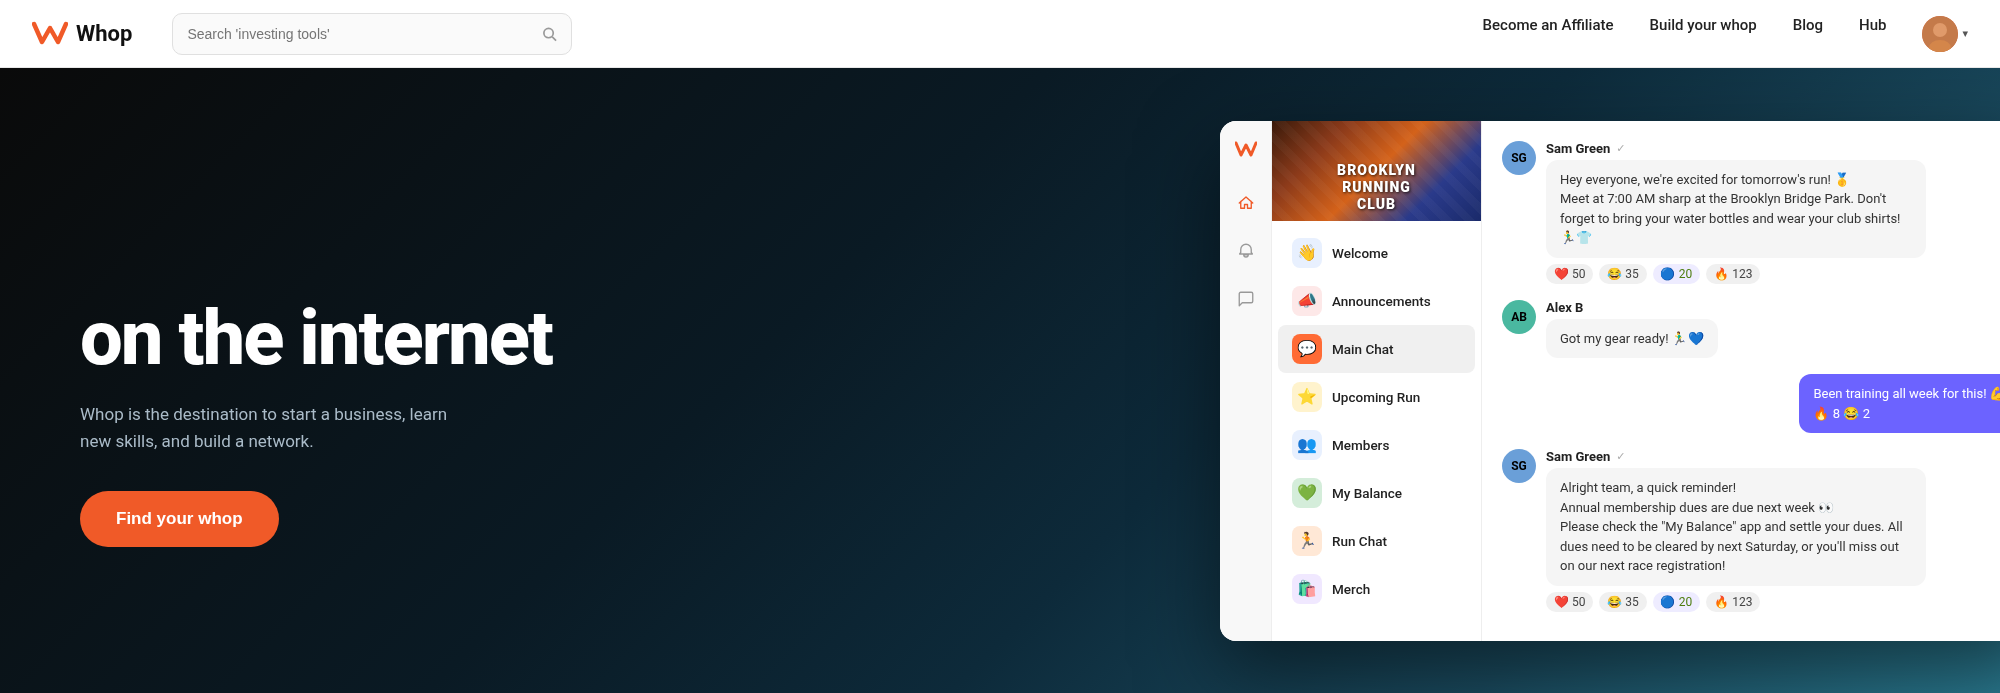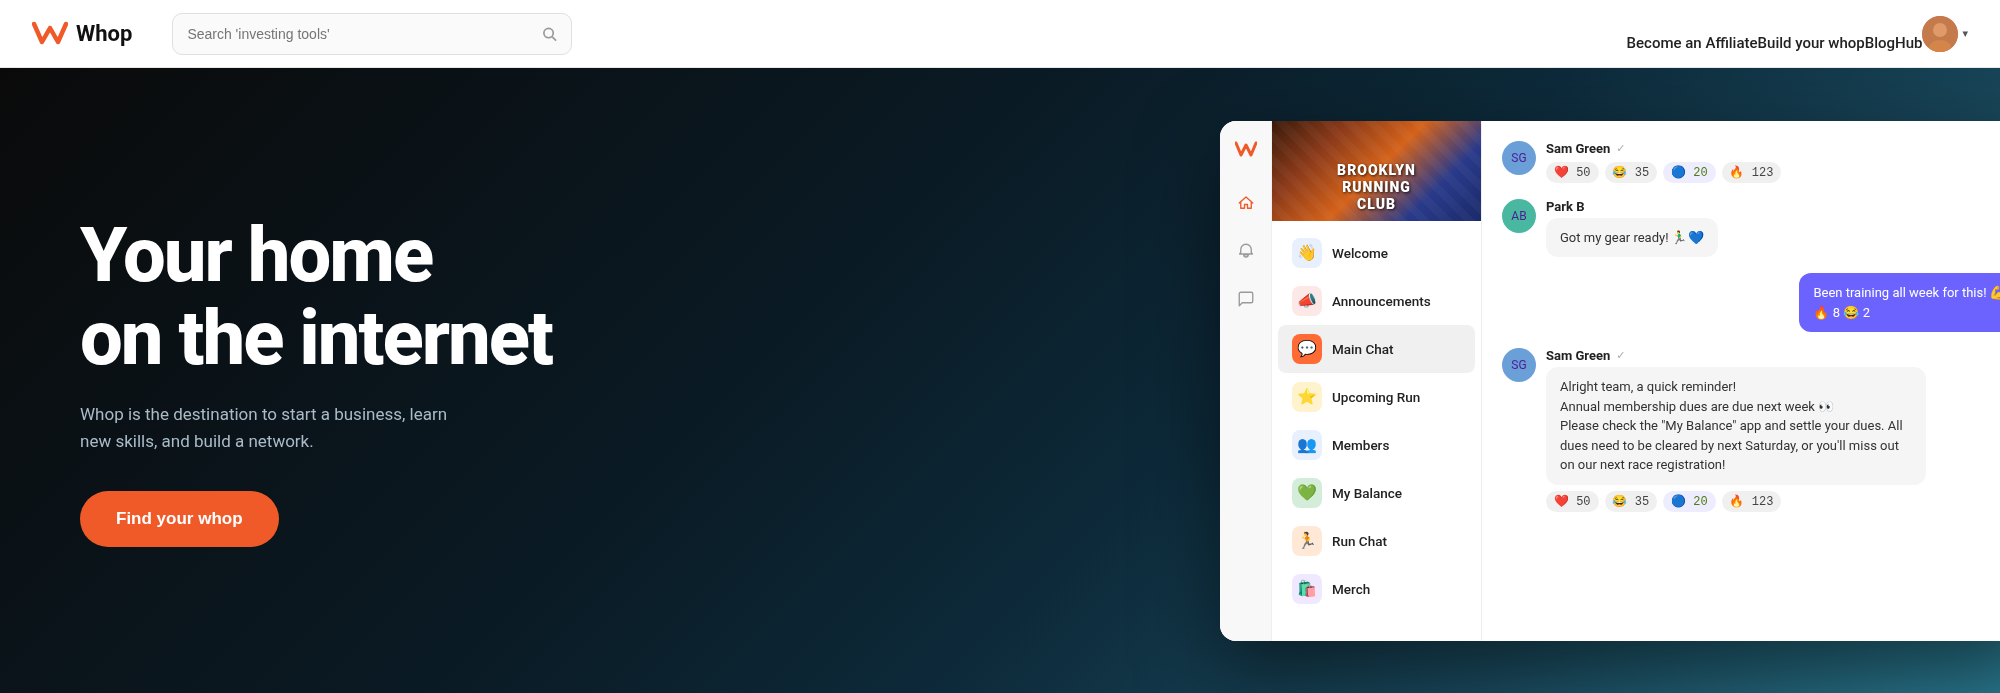--- a/index.html
+++ b/index.html
@@ -18,21 +18,21 @@
     .nav-search {
       flex: 1; max-width: 400px; margin-left: 20px;
       display: flex; align-items: center;
       border: 1.5px solid #e0e0e0; border-radius: 10px;
       padding: 0 14px; height: 42px; gap: 8px; background: #fafafa;
     }
     .nav-search input {
       border: none; background: transparent; outline: none;
       font-size: 14px; color: #888; width: 100%;
     }
-    .nav-links { margin-left: auto; display: flex; align-items: flex-end; }
+    .nav-links { margin-left: auto; display: flex; align-items: flex-start; gap: 36px; }
     .nav-link { font-size: 15px; color: #222; text-decoration: none; font-weight: 500; white-space: nowrap; }
     .nav-avatar-wrap { display: flex; align-items: center; gap: 4px; cursor: pointer; }
     .nav-avatar {
       width: 36px; height: 36px; border-radius: 50%;
       background: linear-gradient(135deg, #e07b54, #c45a2e);
       overflow: hidden; display: flex; align-items: center; justify-content: center;
     }
     .chevron-down { font-size: 11px; color: #555; }
 
     
@@ -115,38 +115,38 @@
       flex: 1; display: flex; flex-direction: column; overflow: hidden;
     }
     .chat-messages {
       flex: 1; overflow-y: auto; padding: 20px 20px 10px;
       display: flex; flex-direction: column; gap: 16px;
     }
     .msg-row { display: flex; gap: 10px; align-items: flex-start; }
     .msg-avatar {
       width: 34px; height: 34px; border-radius: 50%; flex-shrink: 0;
       display: flex; align-items: center; justify-content: center;
-      font-size: 12px; font-weight: 400; color: #4c1d95;
+      font-size: 12px; font-weight: 700; color: #000000;
       background: linear-gradient(135deg, #6a9fd8, #4a7fb8);
     }
     .msg-content { flex: 1; }
     .msg-header { display: flex; align-items: center; gap: 6px; margin-bottom: 4px; }
     .msg-name { font-size: 13px; font-weight: 700; color: #222; }
     .msg-verified { color: #aaa; font-size: 11px; }
     .msg-bubble {
       background: #f5f5f5; border-radius: 12px; padding: 10px 14px;
       font-size: 13px; color: #333; line-height: 1.5; display: inline-block;
       max-width: 380px;
     }
     .msg-bubble.own { background: #6c63ff; color: #fff; }
     .msg-reactions { display: flex; gap: 6px; margin-top: 6px; flex-wrap: wrap; }
     .reaction-badge {
       display: flex; align-items: center; gap: 3px;
       background: #f0f0f0; border-radius: 20px; padding: 3px 8px;
-      font-size: 12px; color: #444; cursor: pointer; font-family: Liberation Mono, monospace;
+      font-size: 12px; color: #444; cursor: pointer;
     }
     .reaction-badge.purple { background: #eeecff; color: #4d7c0f; }
     .own-row { justify-content: flex-end; }
     .own-row .msg-bubble { background: #6c63ff; color: #fff; }
 
     
     .search-svg { width: 16px; height: 16px; }
   </style>
 </head>
 <body>
@@ -179,21 +179,21 @@
         </svg>
       </div>
       <span class="chevron-down">▾</span>
     </div>
   </div>
 </nav>
 
 <main class="hero">
   <div class="hero-left">
     <h1 class="hero-title">
-      <span>Your home</span><br>
+      <br>
       <span>on the internet</span>
     </h1>
     <p class="hero-subtitle">Whop is the destination to start a business, learn new skills, and build a network.</p>
     <button class="hero-cta">Find your whop</button>
   </div>
 
   <div class="app-window">
 
     <div class="sidebar-icons">
       <div class="side-icon whop-logo-small">
@@ -265,33 +265,35 @@
 
     <div class="chat-area">
       <div class="chat-messages" id="chat-messages-container">
       <div class="msg-row">
       <div class="msg-avatar" style="background:#6a9fd8">SG</div>
       <div class="msg-content">
         <div class="msg-header">
           <span class="msg-name">Sam Green</span>
           <span class="msg-verified">✓</span>
         </div>
+        <div class="msg-bubble" style="white-space:pre-line">Hey everyone, we're excited for tomorrow's run! 🥇
+Meet at 7:00 AM sharp at the Brooklyn Bridge Park. Don't forget to bring your water bottles and wear your club shirts! 🏃‍♂️👕</div>
         <div class="msg-reactions">
                 <span class="reaction-badge">❤️ 50</span>
                 <span class="reaction-badge">😂 35</span>
                 <span class="reaction-badge purple">🔵 20</span>
                 <span class="reaction-badge">🔥 123</span>
               </div>
       </div>
     </div>
           <div class="msg-row">
       <div class="msg-avatar" style="background:#4ab8a0">AB</div>
       <div class="msg-content">
         <div class="msg-header">
-          <span class="msg-name">Park B</span>
+          <span class="msg-name">Alex B</span>
 
         </div>
         <div class="msg-bubble" style="white-space:pre-line">Got my gear ready! 🏃‍♂️💙</div>
         
       </div>
     </div>
           <div class="msg-row own-row">
       <div style="flex:1; display:flex; flex-direction:column; align-items:flex-end;">
         <div class="msg-bubble own" style="white-space:pre-line">Been training all week for this! 💪
 🔥 8   😂 2</div>

